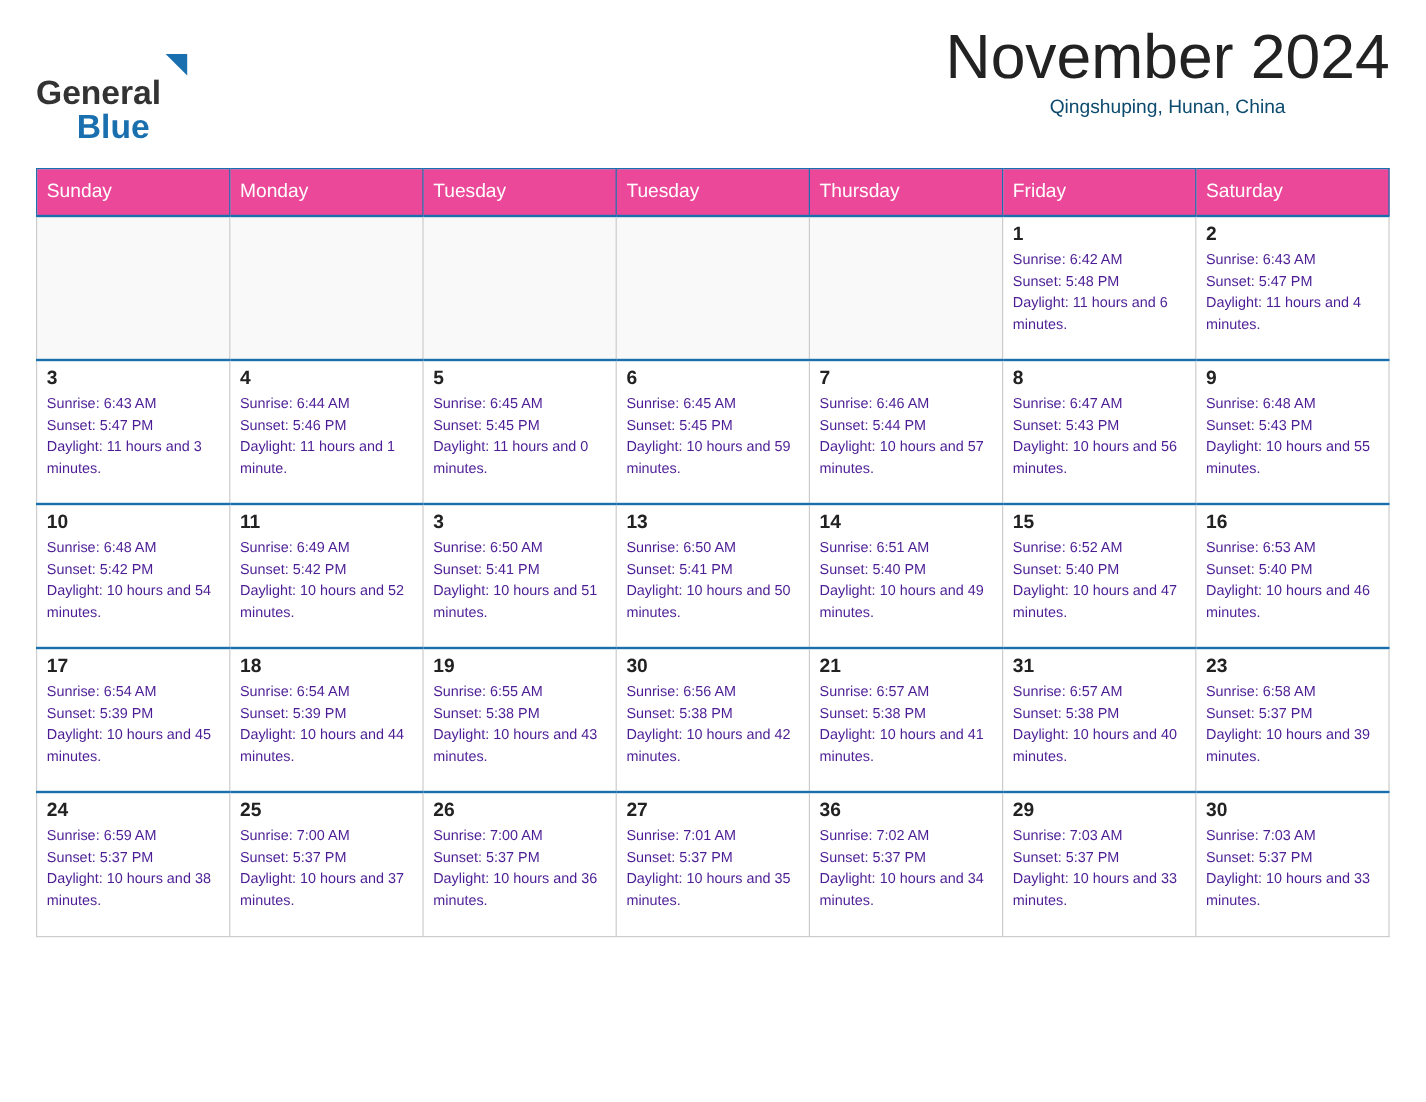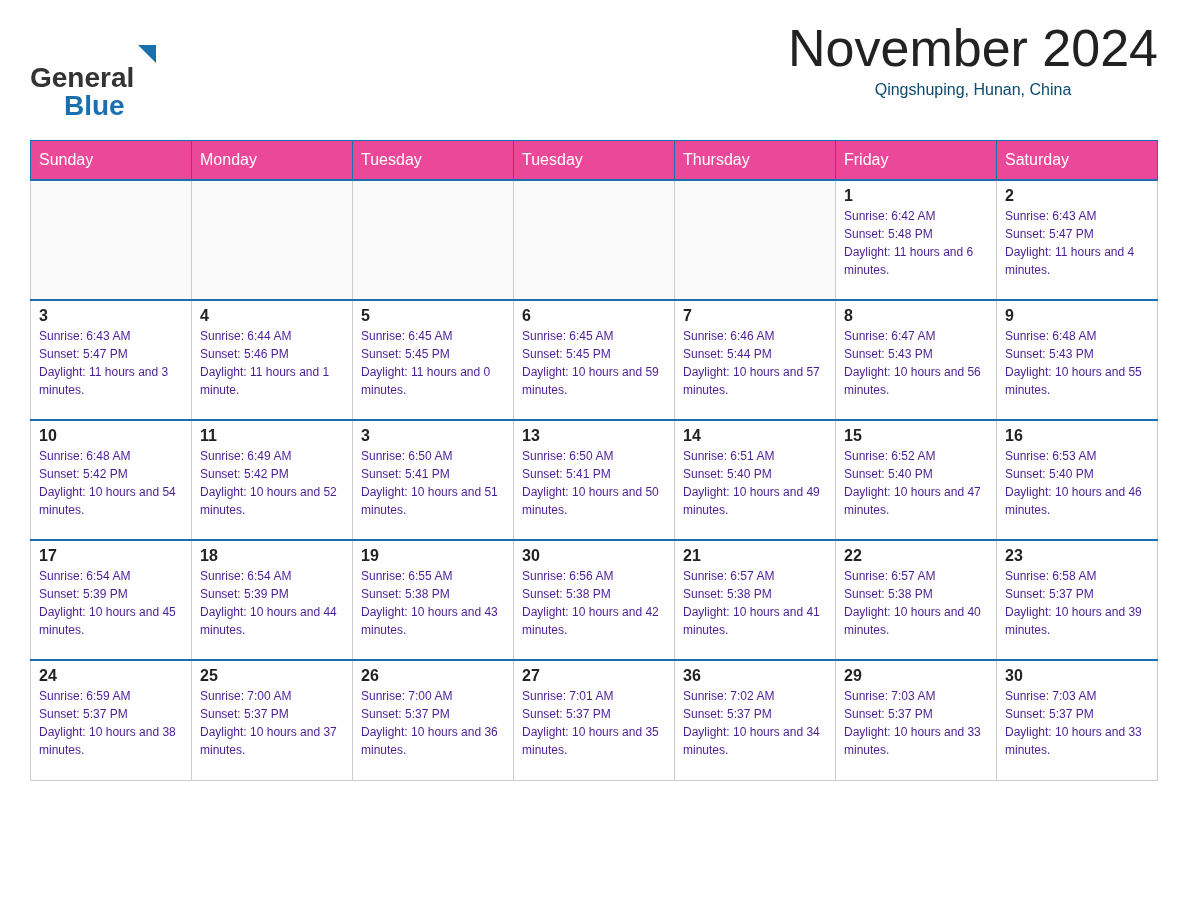--- a/index.html
+++ b/index.html
@@ -219,21 +219,21 @@
         </td>
         <td>
           <span class="day-number">30</span>
           <div class="day-info">Sunrise: 6:56 AM<br>Sunset: 5:38 PM<br>Daylight: 10 hours and 42 minutes.</div>
         </td>
         <td>
           <span class="day-number">21</span>
           <div class="day-info">Sunrise: 6:57 AM<br>Sunset: 5:38 PM<br>Daylight: 10 hours and 41 minutes.</div>
         </td>
         <td>
-          <span class="day-number">22</span>
+          <span class="day-number">31</span>
           <div class="day-info">Sunrise: 6:57 AM<br>Sunset: 5:38 PM<br>Daylight: 10 hours and 40 minutes.</div>
         </td>
         <td>
           <span class="day-number">23</span>
           <div class="day-info">Sunrise: 6:58 AM<br>Sunset: 5:37 PM<br>Daylight: 10 hours and 39 minutes.</div>
         </td>
       </tr>
       <tr class="week-row">
         <td>
           <span class="day-number">24</span>

